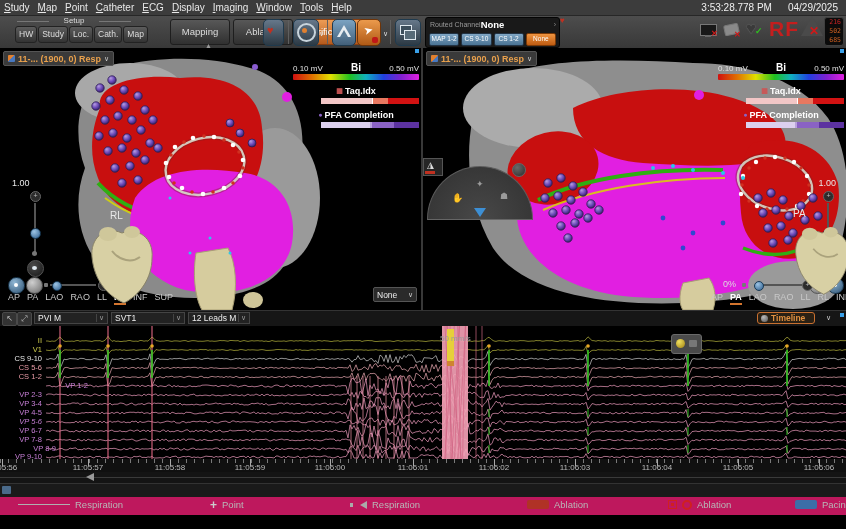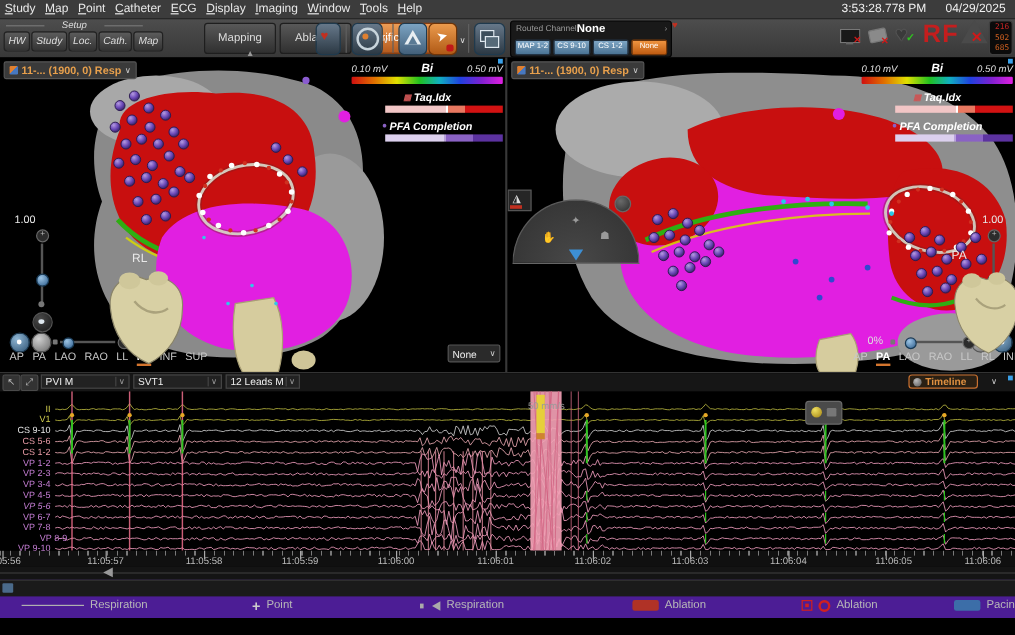--- a/index.html
+++ b/index.html
@@ -8,21 +8,21 @@
   .abs{position:absolute;}
   
   .menubar{position:absolute;left:0;top:0;width:846px;height:15px;background:#3c3c3c;
            border-bottom:1px solid #272727;display:flex;align-items:center;font-size:10px;color:#e8e8e8;}
   .menubar .mi{padding:0 4px;cursor:default;}
   .menubar .mi u{text-decoration:underline;}
   .clock{margin-left:auto;display:flex;gap:16px;padding-right:8px;font-size:10px;color:#f0f0f0;}
   
   .toolbar{position:absolute;left:0;top:16px;width:846px;height:32px;
            background:linear-gradient(#4d4d4d,#383838);border-bottom:1px solid #1d1d1d;}
-  .setup-group{position:absolute;left:3px;top:0;width:118px;height:30px;font-style:italic;}
+  .setup-group{position:absolute;left:15px;top:0;width:118px;height:30px;}
   .setup-label{position:absolute;left:0;top:0;width:118px;text-align:center;font-size:8px;color:#ddd;}
   .setup-label:before,.setup-label:after{content:"";position:absolute;top:5px;width:32px;border-top:1px solid #777;}
   .setup-label:before{left:2px}.setup-label:after{right:2px}
   .setup-btns{position:absolute;left:0;top:10px;display:flex;gap:1px;}
   .sbtn{background:linear-gradient(#5c5c5c,#333);border:1px solid #222;border-radius:3px;
         color:#ddd;font-size:8.5px;padding:3px 3px;line-height:1;text-align:center;}
   .mode-btn{position:absolute;top:3px;height:24px;background:linear-gradient(#585858,#303030);
         border:1px solid #1e1e1e;border-radius:3px;color:#ddd;font-size:9.5px;text-align:center;line-height:24px;}
   .mode-btn.active{background:linear-gradient(#eda45e,#c06categorize);background:linear-gradient(#ed9c55,#b55a1d);color:#fff;border-color:#8a3f10;}
   .tb-ic{position:absolute;border-radius:5px;width:22px;height:25px;top:3px;
@@ -47,21 +47,21 @@
   
   .maps{position:absolute;left:0;top:48px;width:846px;height:262px;background:#000;}
   .mapview{position:absolute;top:0;height:262px;background:#000;overflow:hidden;}
   .mapdivider{position:absolute;left:421px;top:0;width:2px;height:262px;background:#383838;}
   .map-chip{position:absolute;left:3px;top:3px;height:13px;background:#3a3a3a;border:1px solid #555;
             border-radius:2px;display:flex;align-items:center;gap:3px;padding:0 4px;font-size:9px;
             font-weight:bold;color:#e8a04c;}
   .chip-ic{width:7px;height:7px;background:linear-gradient(135deg,#e08030 50%,#4878c0 50%);border-radius:1px;}
   .chip-caret{color:#ccc;font-size:7px;font-weight:normal;}
   .corner-dot{position:absolute;top:1px;width:4px;height:4px;background:#3aa0e8;}
-  .legend{position:absolute;top:4px;width:126px;font-size:8px;color:#e0e0e0;font-style:italic;}
+  .legend{position:absolute;top:14px;width:126px;font-size:8px;color:#e0e0e0;}
   .legend .lrow1{display:flex;justify-content:space-between;align-items:baseline;}
   .legend .bi{font-size:10px;font-weight:bold;color:#fff;}
   .cbar{height:6px;margin-top:1px;border-radius:1px;
     background:linear-gradient(90deg,#d01010,#e07000 15%,#e0e000 30%,#20c020 45%,#10b0c0 58%,#2040e0 72%,#8020d0 86%,#e020e0 100%);}
   .lrow2{margin-top:6px;text-align:center;font-size:9px;font-weight:bold;color:#fff;}
   .tagbar{height:6px;margin-top:2px;margin-left:28px;
     background:linear-gradient(90deg,#f2c6c6 0 52%,#fff 52% 53%,#e87860 53% 68%,#d21212 68% 100%);}
   .pfabar{height:6px;margin-top:2px;margin-left:28px;
     background:linear-gradient(90deg,#dcd0ee 0 50%,#b9a2dc 50% 52%,#8a62c4 52% 75%,#5c32a0 75% 100%);}
   .licon{font-size:7px;margin-right:2px;vertical-align:1px;}
@@ -124,21 +124,21 @@
   .scroll-row{position:absolute;left:0;top:161px;width:846px;height:11px;background:#141414;}
   .scroll-row .line{position:absolute;left:0;top:5px;width:846px;border-top:1px solid #3a3a3a;}
   .scr-handle{position:absolute;left:86px;top:1px;width:0;height:0;border-top:4px solid transparent;
       border-bottom:4px solid transparent;border-right:8px solid #999;}
   .review-row{position:absolute;left:0;top:172px;width:846px;height:15px;background:#0a0a0a;}
   .review-track{position:absolute;left:443px;right:0;top:2px;height:11px;background:#2a0e08;border-top:1px solid #55201в0;border-top:1px solid #552010;}
   .review-ticks{position:absolute;inset:1px 0 1px 0;
       background:repeating-linear-gradient(90deg,#c23424 0 1.5px,rgba(0,0,0,0) 1.5px 3.5px);}
   .review-handle{position:absolute;left:1px;top:2px;width:16px;height:8px;background:#d06a20;border-radius:2px;border:1px solid #f0a050;}
   
-  .statusbar{position:absolute;left:0;top:483px;width:846px;height:32px;background:#4c1d95;}
+  .statusbar{position:absolute;left:0;top:483px;width:846px;height:32px;background:#be185d;}
   .status-strip{position:absolute;left:0;top:0;width:846px;height:13px;background:#1a1a1a;border-top:1px solid #333;}
   .st-ic{position:absolute;left:2px;top:2px;width:9px;height:8px;background:#4a6a8a;border-radius:1px;}
   .legend-row{position:absolute;left:0;top:13px;width:846px;height:19px;}
   .lg-item{position:absolute;top:3px;display:flex;align-items:center;gap:5px;font-size:9.5px;color:#b8b8b8;}
   .lg-line{width:52px;border-top:1px solid #b0b0b0;}
   .lg-plus{color:#ccc;font-size:12px;font-weight:bold;line-height:10px;}
   .lg-spk{width:0;height:0;border-top:4px solid transparent;border-bottom:4px solid transparent;border-right:7px solid #aaa;position:relative;}
   .lg-spk:before{content:"";position:absolute;left:-10px;top:-2px;width:3px;height:4px;background:#aaa;}
   .lg-red{width:22px;height:9px;background:#b03226;border-radius:2px;}
   .lg-blue{width:22px;height:9px;background:#3c6ea8;border-radius:2px;}
@@ -646,21 +646,21 @@
           <circle cx="588" cy="20" r="1.8" fill="#e8a825"></circle>
           <circle cx="688" cy="20" r="1.8" fill="#e8a825"></circle>
           <circle cx="787" cy="20" r="1.8" fill="#e8a825"></circle>
         </svg>
       <div id="ch-labels">
           <div class="ch-lab" style="top: 10px; left: 0px; color: rgb(210, 207, 78);">II</div>
           <div class="ch-lab" style="top: 19px; left: 0px; color: rgb(210, 207, 78);">V1</div>
           <div class="ch-lab" style="top: 28px; left: 0px; color: rgb(232, 232, 232);">CS 9-10</div>
           <div class="ch-lab" style="top: 37px; left: 0px; color: rgb(232, 155, 166);">CS 5-6</div>
           <div class="ch-lab" style="top: 46px; left: 0px; color: rgb(232, 155, 166);">CS 1-2</div>
-          <div class="ch-lab" style="top: 55px; left: 0px; color: rgb(199, 127, 214);">VP 1-2</div>
+          <div class="ch-lab" style="top: 55px; left: 0px; color: rgb(199, 127, 214); padding-left: 46px;">VP 1-2</div>
           <div class="ch-lab" style="top: 64px; left: 0px; color: rgb(199, 127, 214);">VP 2-3</div>
           <div class="ch-lab" style="top: 73px; left: 0px; color: rgb(199, 127, 214);">VP 3-4</div>
           <div class="ch-lab" style="top: 82px; left: 0px; color: rgb(199, 127, 214);">VP 4-5</div>
           <div class="ch-lab" style="top: 91px; left: 0px; color: rgb(199, 127, 214); font-style: italic;">VP 5-6</div>
           <div class="ch-lab" style="top: 100px; left: 0px; color: rgb(199, 127, 214);">VP 6-7</div>
           <div class="ch-lab" style="top: 109px; left: 0px; color: rgb(199, 127, 214);">VP 7-8</div>
           <div class="ch-lab" style="top: 118px; left: 14px; color: rgb(199, 127, 214);">VP 8-9</div>
           <div class="ch-lab" style="top: 126px; left: 0px; color: rgb(199, 127, 214);">VP 9-10</div>
         </div>
       <div class="sweep">50 mm/s</div>
@@ -683,21 +683,21 @@
           <div class="ts-lab" style="left: 308px;">11:06:00</div>
           <div class="maj" style="left: 330px;"></div>
           <div class="ts-lab" style="left: 391px;">11:06:01</div>
           <div class="maj" style="left: 413px;"></div>
           <div class="ts-lab" style="left: 472px;">11:06:02</div>
           <div class="maj" style="left: 494px;"></div>
           <div class="ts-lab" style="left: 553px;">11:06:03</div>
           <div class="maj" style="left: 575px;"></div>
           <div class="ts-lab" style="left: 635px;">11:06:04</div>
           <div class="maj" style="left: 657px;"></div>
-          <div class="ts-lab" style="left: 716px; text-align: right;">11:06:05</div>
+          <div class="ts-lab" style="left: 716px;">11:06:05</div>
           <div class="maj" style="left: 738px;"></div>
           <div class="ts-lab" style="left: 797px;">11:06:06</div>
           <div class="maj" style="left: 819px;"></div>
         </div>
     </div>
     <div class="scroll-row">
       <div class="line"></div>
       <div class="scr-handle"></div>
     </div>
     <div class="review-row">

